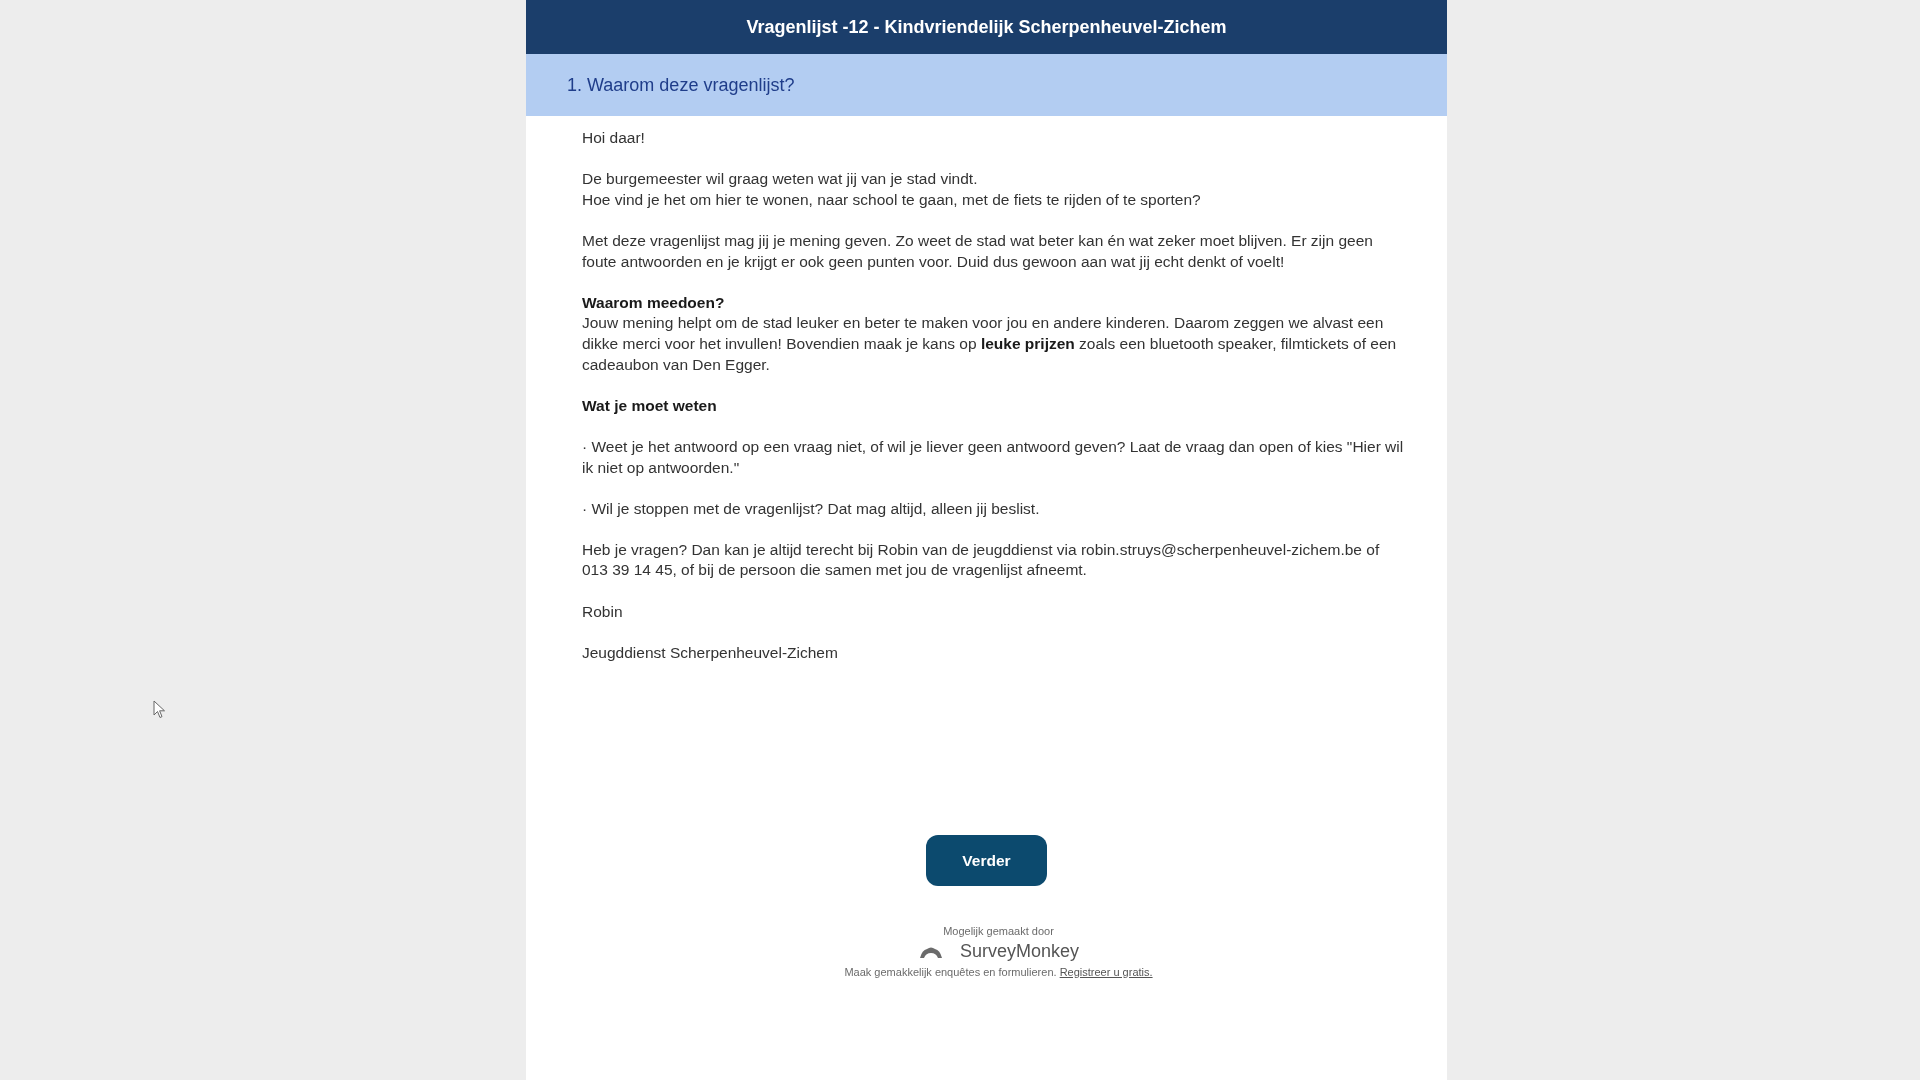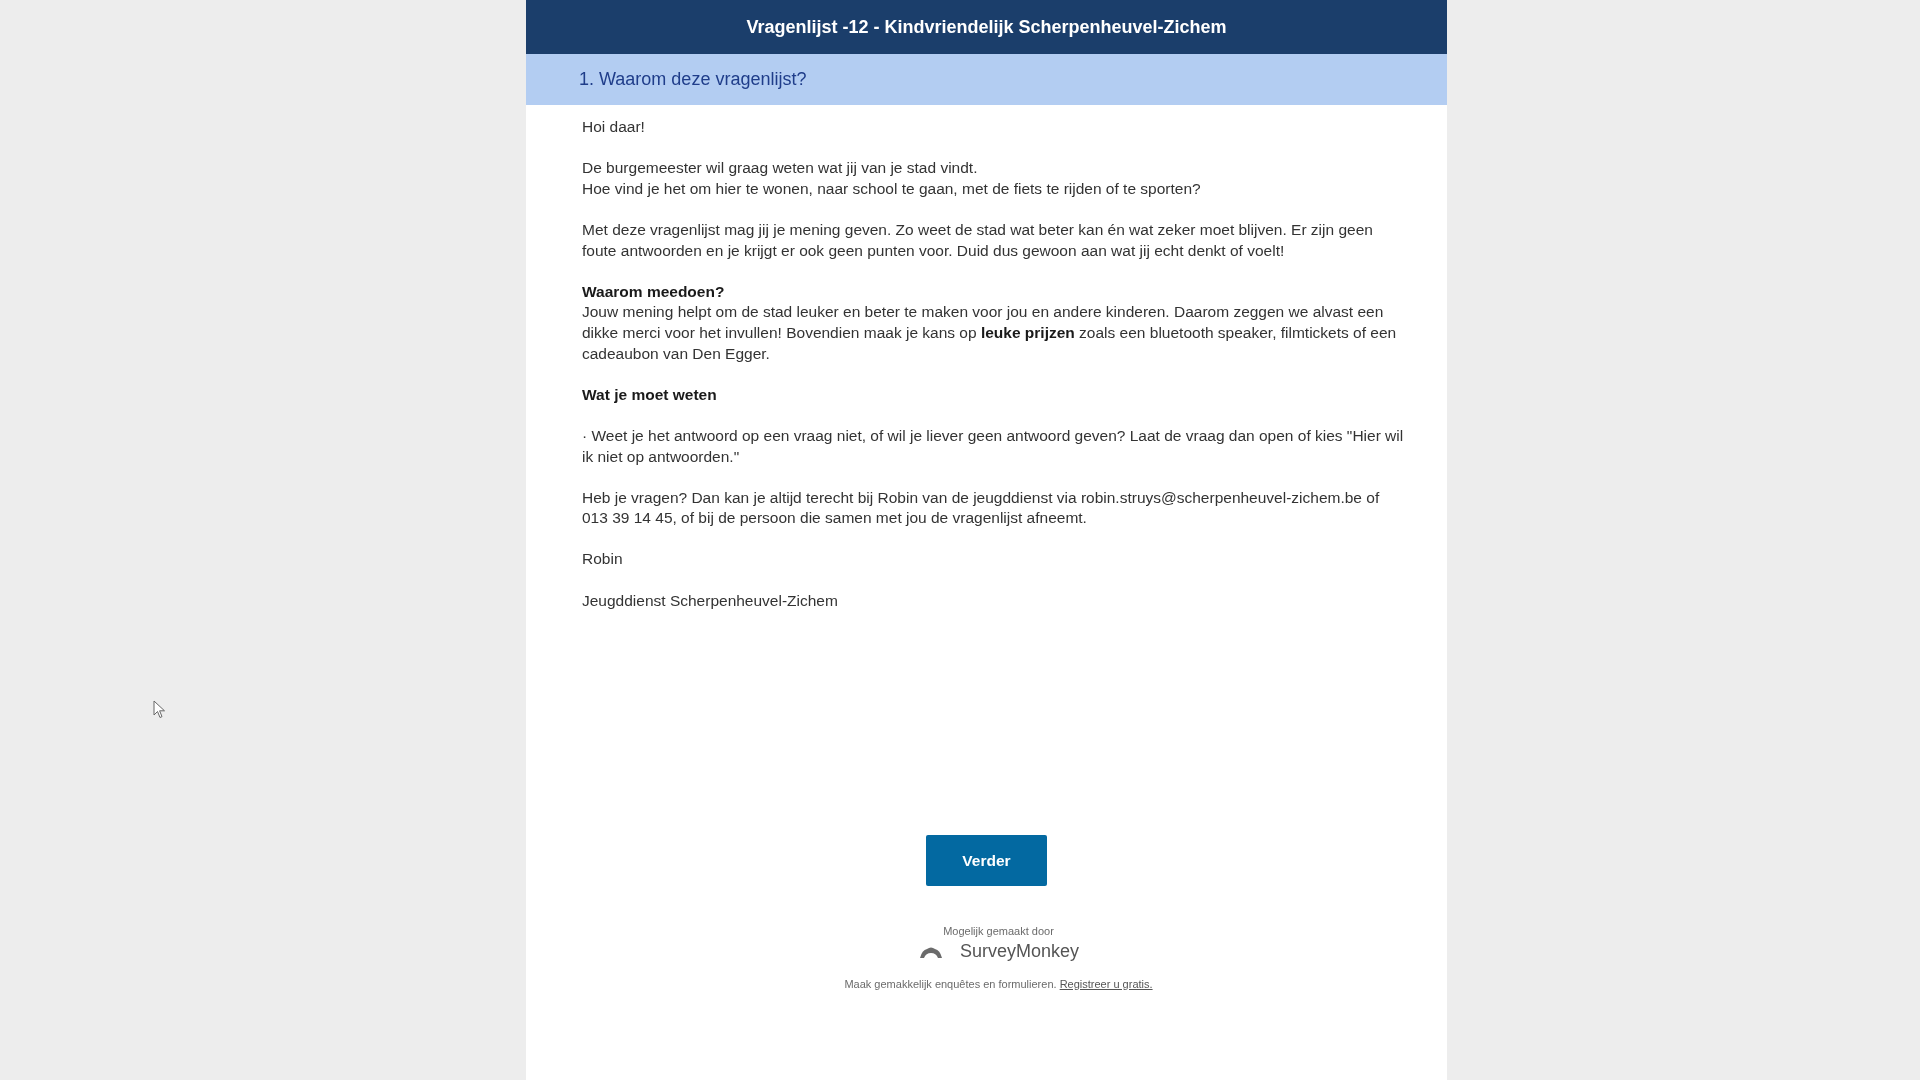--- a/index.html
+++ b/index.html
@@ -12,61 +12,62 @@
   .page {
     position:absolute; left:526px; top:0; width:921px; height:1080px;
     background:#ffffff;
   }
   .survey-header {
     height:54px; background:#1b3e6b; color:#ffffff;
     font-weight:bold; font-size:18px;
     display:flex; align-items:center; justify-content:center;
   }
   .section-band {
-    height:51px; background:#b3cdf2;
-    display:flex; align-items:center; padding-left:53px;
+    height:62px; background:#b3cdf2;
+    display:flex; align-items:center; padding-left:41px;
     font-size:18px; color:#1f3d8a;
   }
   .content {
     padding:12px 41px 0 56px;
     font-size:15.5px; color:#333333; line-height:20.6px;
   }
   .content p { margin:0 0 20.6px 0; }
   .content .b { font-weight:bold; color:#1a1a1a; }
   .btn-wrap { position:absolute; left:0; width:100%; top:835px; display:flex; justify-content:center; }
   .btn {
-    width:121px; height:51px; background:#0369a1; color:#fff;
-    font-weight:bold; font-size:15.5px; border:none; border-radius:2px;
+    width:121px; height:51px; background:#0c4a6e; color:#fff;
+    font-weight:bold; font-size:15.5px; border:none; border-radius:12px;
     display:flex; align-items:center; justify-content:center;
     font-family:"Liberation Sans", sans-serif;
   }
   .footer { position:absolute; left:12px; width:100%; top:925px; text-align:center; color:#6b6b6b; }
   .footer .made { font-size:11px; }
   .footer .brand { display:flex; justify-content:center; align-items:center; gap:16px; margin-top:4px; font-size:18px; color:#555; }
-  .footer .tag { font-size:11px; margin-top:16px; }
+  .footer .tag { font-size:11px; margin-top:4px; }
   .footer .tag a { color:#555; text-decoration:underline; }
   .cursor { position:absolute; left:153px; top:700px; }
 </style>
 </head>
 <body>
 
 <div class="page">
   <div class="survey-header">
     <span>Vragenlijst -12 - Kindvriendelijk Scherpenheuvel-Zichem</span>
   </div>
   <div class="section-band">
     <span>1. Waarom deze vragenlijst?</span>
   </div>
   <div class="content">
     <p>Hoi daar!</p>
     <p><span>De burgemeester wil graag weten wat jij van je stad vindt.</span><br><span>Hoe vind je het om hier te wonen, naar school te gaan, met de fiets te rijden of te sporten?</span></p>
     <p>Met deze vragenlijst mag jij je mening geven. Zo weet de stad wat beter kan én wat zeker moet blijven. Er zijn geen foute antwoorden en je krijgt er ook geen punten voor. Duid dus gewoon aan wat jij echt denkt of voelt!</p>
     <p><span class="b">Waarom meedoen?</span><br><span>Jouw mening helpt om de stad leuker en beter te maken voor jou en andere kinderen. Daarom zeggen we alvast een dikke merci voor het invullen! Bovendien maak je kans op </span><span class="b">leuke prijzen</span><span> zoals een bluetooth speaker, filmtickets of een cadeaubon van Den Egger.</span></p>
     <p class="b">Wat je moet weten</p>
     <p>· Weet je het antwoord op een vraag niet, of wil je liever geen antwoord geven? Laat de vraag dan open of kies "Hier wil ik niet op antwoorden."</p>
+    <p>· Wil je stoppen met de vragenlijst? Dat mag altijd, alleen jij beslist.</p>
     <p>Heb je vragen? Dan kan je altijd terecht bij Robin van de jeugddienst via robin.struys@scherpenheuvel-zichem.be of 013 39 14 45, of bij de persoon die samen met jou de vragenlijst afneemt.</p>
     <p>Robin</p>
     <p>Jeugddienst Scherpenheuvel-Zichem</p>
   </div>
 
   <div class="btn-wrap">
     <button class="btn">Verder</button>
   </div>
 
   <div class="footer">

